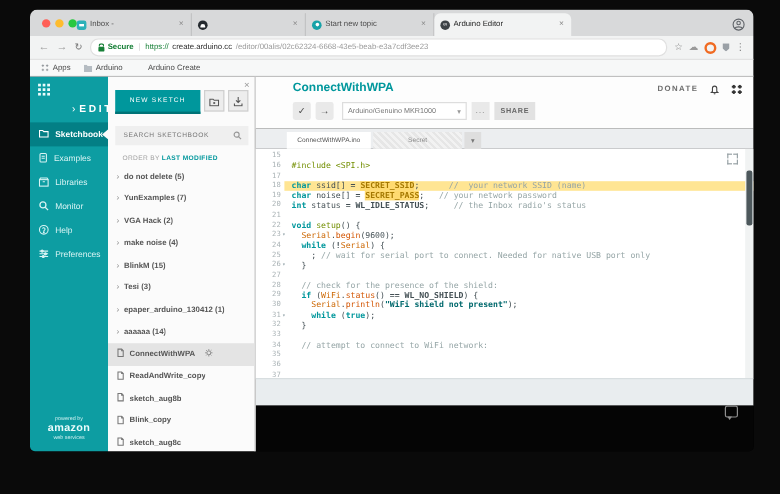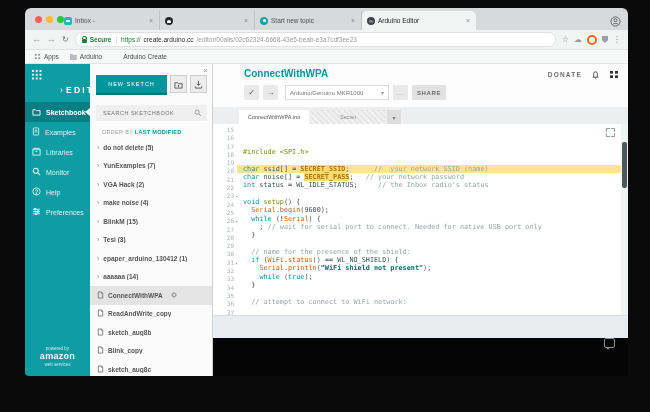--- a/index.html
+++ b/index.html
@@ -131,33 +131,33 @@
   .etab.secret{width:66px;background:repeating-linear-gradient(45deg,#e6e6e6 0 2px,#f2f2f2 2px 4px);color:#8a8a8a;}
   .etabcaret{width:14px;height:14px;background:#dedede;color:#777;font-size:6px;display:flex;
              align-items:center;justify-content:center;}
 
   
   .code{height:191px;background:#fff;display:flex;position:relative;flex:none;
         font-family:"DejaVu Sans Mono",monospace;font-size:6.8px;line-height:8.3px;overflow:hidden;}
   .gutter{width:24px;flex:none;text-align:right;color:#a9b2b5;font-size:6px;padding-top:2px;}
   .gut{height:8.3px;padding-right:3px;position:relative;}
   .gut .fold{position:absolute;right:-1px;top:1px;font-size:4.5px;color:#8fa0a6;}
-  .lines{flex:1;padding-top:16px;min-width:0;}
+  .lines{flex:1;padding-top:2px;min-width:0;}
   .cline{height:8.3px;white-space:pre;padding-left:6px;}
   .cline.hl{background:#ffe593;}
   .tk-pln{color:#434f54}
-  .tk-kw{color:#00979c;font-weight:normal}
+  .tk-kw{color:#00979c;font-weight:bold}
   .tk-cls{color:#cc6600}
   .tk-fn{color:#d35400}
   .tk-olv{color:#728e00}
   .tk-sec{color:#a57800;font-weight:bold;background:#ffda70;}
   .tk-str{color:#00696d;font-weight:bold}
   .tk-cmt{color:#95a5a6}
   .tk-op{color:#434f54;font-weight:bold}
-  .tk-var{color:#434f54;font-weight:normal}
+  .tk-var{color:#434f54;font-weight:bold}
   .fullscr{position:absolute;right:13px;top:4px;width:9px;height:9px;}
   .fullscr i{position:absolute;width:3px;height:3px;border:1px solid #98a2a6;}
   .fullscr i:nth-child(1){left:0;top:0;border-right:none;border-bottom:none;}
   .fullscr i:nth-child(2){right:0;top:0;border-left:none;border-bottom:none;}
   .fullscr i:nth-child(3){left:0;bottom:0;border-right:none;border-top:none;}
   .fullscr i:nth-child(4){right:0;bottom:0;border-left:none;border-top:none;}
   .vscroll{position:absolute;right:0;top:0;bottom:0;width:7px;background:#f1f3f3;}
   .vthumb{position:absolute;right:1px;top:18px;width:5px;height:46px;background:#4d585c;border-radius:2px;}
   .codefoot{height:22px;background:#e9edef;border-top:1px solid #d8dee0;flex:none;}
   .blackfill{flex:1;background:#050505;}
@@ -474,21 +474,21 @@
               <div class="cline hl"><span class="tk-kw">char</span><span class="tk-pln"> ssid[] </span><span class="tk-op">=</span><span class="tk-pln"> </span><span class="tk-sec">SECRET_SSID</span><span class="tk-pln">;      </span><span class="tk-cmt">//  your network SSID (name)</span></div>
               <div class="cline"><span class="tk-kw">char</span><span class="tk-pln"> noise[] </span><span class="tk-op">=</span><span class="tk-pln"> </span><span class="tk-sec">SECRET_PASS</span><span class="tk-pln">;   </span><span class="tk-cmt">// your network password</span></div>
               <div class="cline"><span class="tk-kw">int</span><span class="tk-pln"> status </span><span class="tk-op">=</span><span class="tk-pln"> </span><span class="tk-var">WL_IDLE_STATUS</span><span class="tk-pln">;     </span><span class="tk-cmt">// the Inbox radio's status</span></div>
               <div class="cline"></div>
               <div class="cline"><span class="tk-kw">void</span><span class="tk-pln"> </span><span class="tk-olv">setup</span><span class="tk-pln">() {</span></div>
               <div class="cline"><span class="tk-pln">  </span><span class="tk-cls">Serial</span><span class="tk-pln">.</span><span class="tk-fn">begin</span><span class="tk-pln">(9600);</span></div>
               <div class="cline"><span class="tk-pln">  </span><span class="tk-kw">while</span><span class="tk-pln"> (</span><span class="tk-op">!</span><span class="tk-cls">Serial</span><span class="tk-pln">) {</span></div>
               <div class="cline"><span class="tk-pln">    ; </span><span class="tk-cmt">// wait for serial port to connect. Needed for native USB port only</span></div>
               <div class="cline"><span class="tk-pln">  }</span></div>
               <div class="cline"></div>
-              <div class="cline"><span class="tk-pln">  </span><span class="tk-cmt">// name for the presence of the shield:</span></div>
+              <div class="cline"><span class="tk-pln">  </span><span class="tk-cmt">// check for the presence of the shield:</span></div>
               <div class="cline"><span class="tk-pln">  </span><span class="tk-kw">if</span><span class="tk-pln"> (</span><span class="tk-cls">WiFi</span><span class="tk-pln">.</span><span class="tk-fn">status</span><span class="tk-pln">() </span><span class="tk-op">==</span><span class="tk-pln"> </span><span class="tk-var">WL_NO_SHIELD</span><span class="tk-pln">) {</span></div>
               <div class="cline"><span class="tk-pln">    </span><span class="tk-cls">Serial</span><span class="tk-pln">.</span><span class="tk-fn">println</span><span class="tk-pln">(</span><span class="tk-str">"WiFi shield not present"</span><span class="tk-pln">);</span></div>
               <div class="cline"><span class="tk-pln">    </span><span class="tk-kw">while</span><span class="tk-pln"> (</span><span class="tk-kw">true</span><span class="tk-pln">);</span></div>
               <div class="cline"><span class="tk-pln">  }</span></div>
               <div class="cline"></div>
               <div class="cline"><span class="tk-pln">  </span><span class="tk-cmt">// attempt to connect to WiFi network:</span></div>
             </div>
           <div class="fullscr">
               <i></i>
               <i></i>

